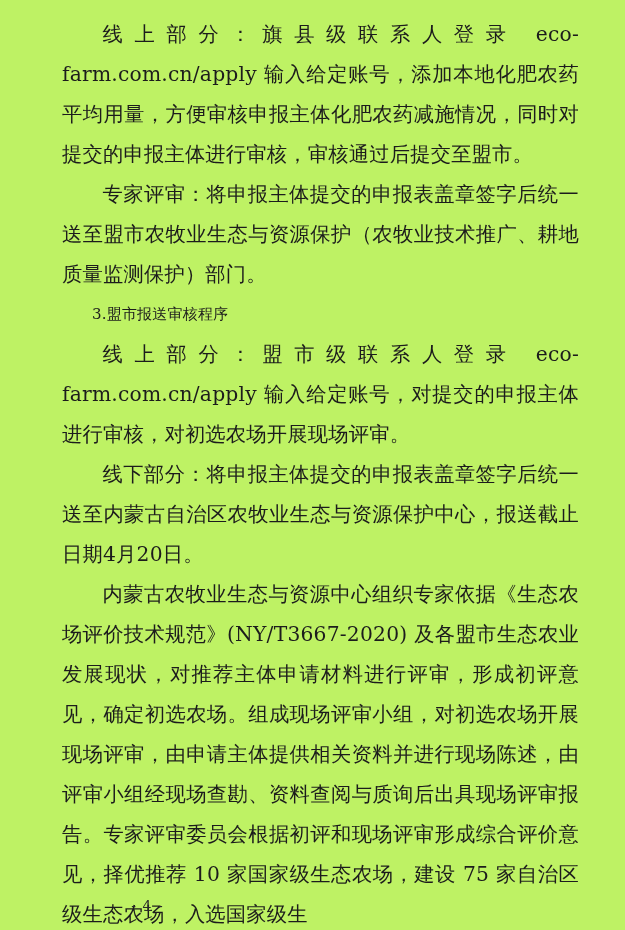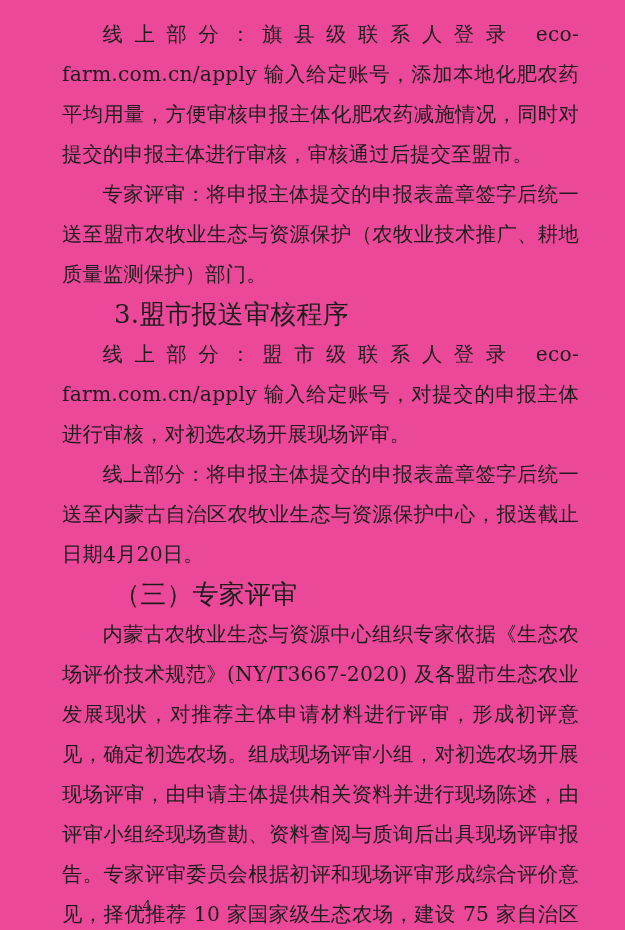--- a/index.html
+++ b/index.html
@@ -13,38 +13,38 @@
     font-family: "DejaVu Serif", "Liberation Serif", serif;
     color: #1b1b1b;
     overflow: hidden;
   }
   .page {
     position: relative;
     width: 625px;
     height: 930px;
     box-sizing: border-box;
     padding: 14px 46px 0 62px;
-    background: #ec4899;
+    background: #bef264;
   }
   .doc-body {
     font-size: 20.3px;
     line-height: 40px;
     text-align: justify;
     text-justify: inter-ideograph;
     letter-spacing: 0.2px;
     color: #1c1c1c;
   }
   .para {
     margin: 0;
     text-indent: 2em;
   }
   .heading {
     margin: 0;
     text-indent: 2em;
-    font-size: 26px;
+    font-size: 15px;
     line-height: 40px;
     font-weight: normal;
   }
   .footer {
     position: absolute;
     left: 0;
     right: 0;
     bottom: 16px;
     text-align: center;
     font-size: 14px;
@@ -64,23 +64,22 @@
   <div class="doc-body">
 
     <p class="para">线上部分：旗县级联系人登录 eco-farm.com.cn/apply 输入给定账号，添加本地化肥农药平均用量，方便审核申报主体化肥农药减施情况，同时对提交的申报主体进行审核，审核通过后提交至盟市。</p>
 
     <p class="para">专家评审：将申报主体提交的申报表盖章签字后统一送至盟市农牧业生态与资源保护（农牧业技术推广、耕地质量监测保护）部门。</p>
 
     <p class="heading">3.盟市报送审核程序</p>
 
     <p class="para">线上部分：盟市级联系人登录 eco-farm.com.cn/apply 输入给定账号，对提交的申报主体进行审核，对初选农场开展现场评审。</p>
 
-    <p class="para">线上部分：将申报主体提交的申报表盖章签字后统一送至内蒙古自治区农牧业生态与资源保护中心，报送截止日期4月20日。</p>
+    <p class="para">线下部分：将申报主体提交的申报表盖章签字后统一送至内蒙古自治区农牧业生态与资源保护中心，报送截止日期4月20日。</p>
 
-    <p class="heading">（三）专家评审</p>
 
     <p class="para">内蒙古农牧业生态与资源中心组织专家依据《生态农场评价技术规范》(NY/T3667-2020) 及各盟市生态农业发展现状，对推荐主体申请材料进行评审，形成初评意见，确定初选农场。组成现场评审小组，对初选农场开展现场评审，由申请主体提供相关资料并进行现场陈述，由评审小组经现场查勘、资料查阅与质询后出具现场评审报告。专家评审委员会根据初评和现场评审形成综合评价意见，择优推荐 10 家国家级生态农场，建设 75 家自治区级生态农场，入选国家级生</p>
 
   </div>
 
   <div class="footer">
     <span class="footer-inner">- 4 -</span>
   </div>
 </div>
 

